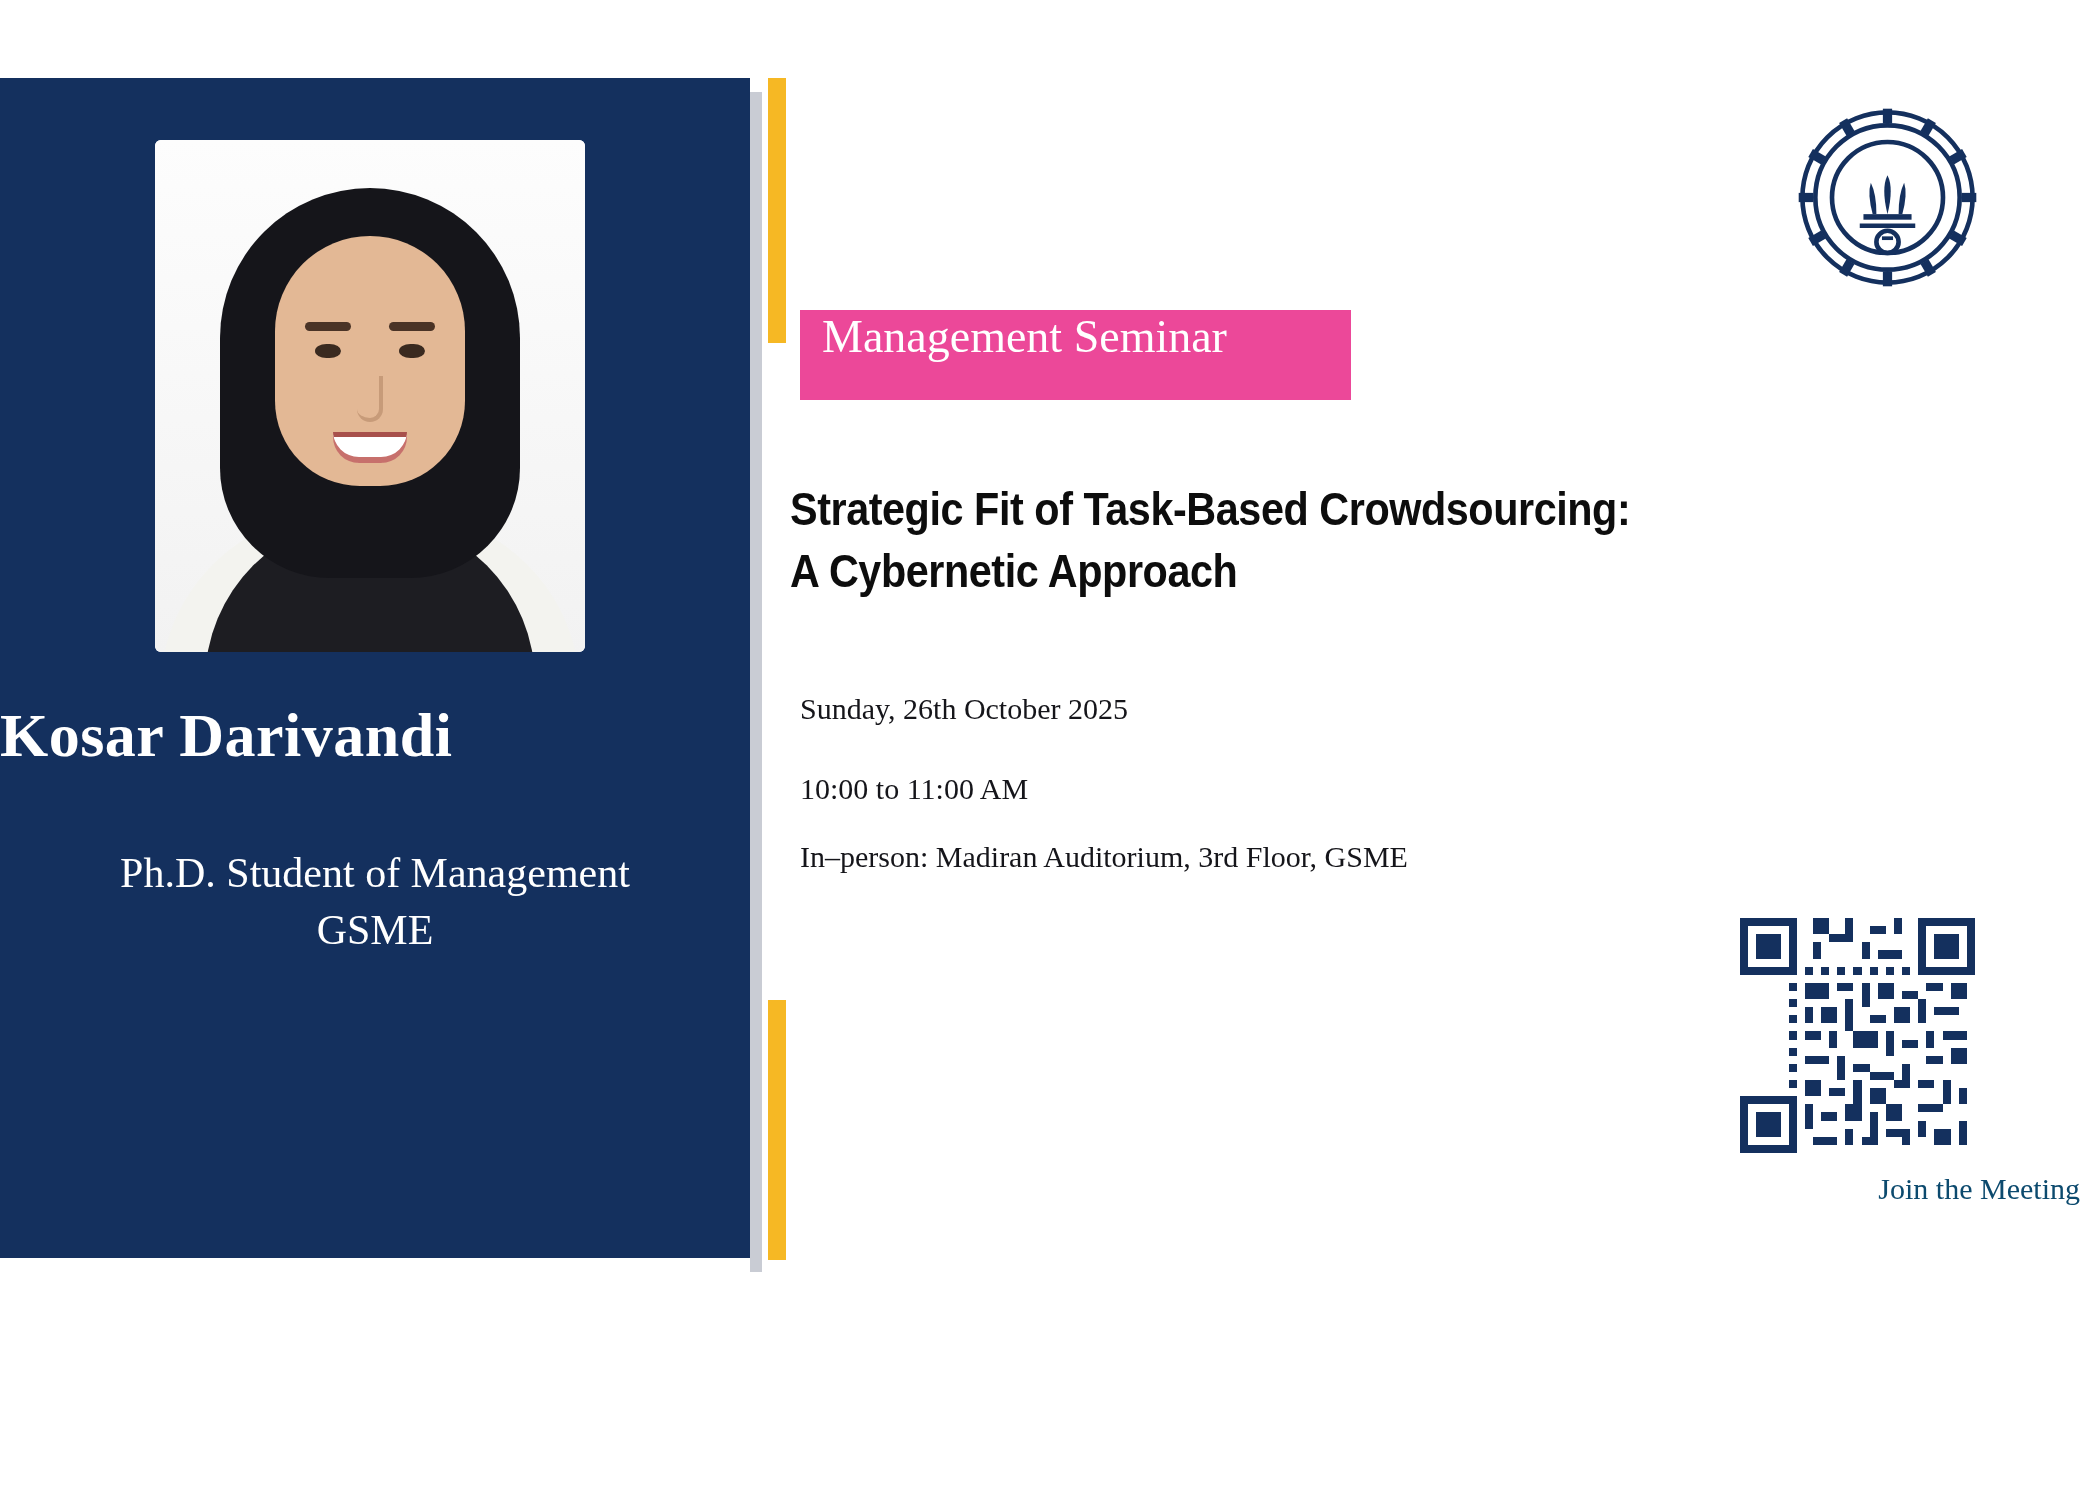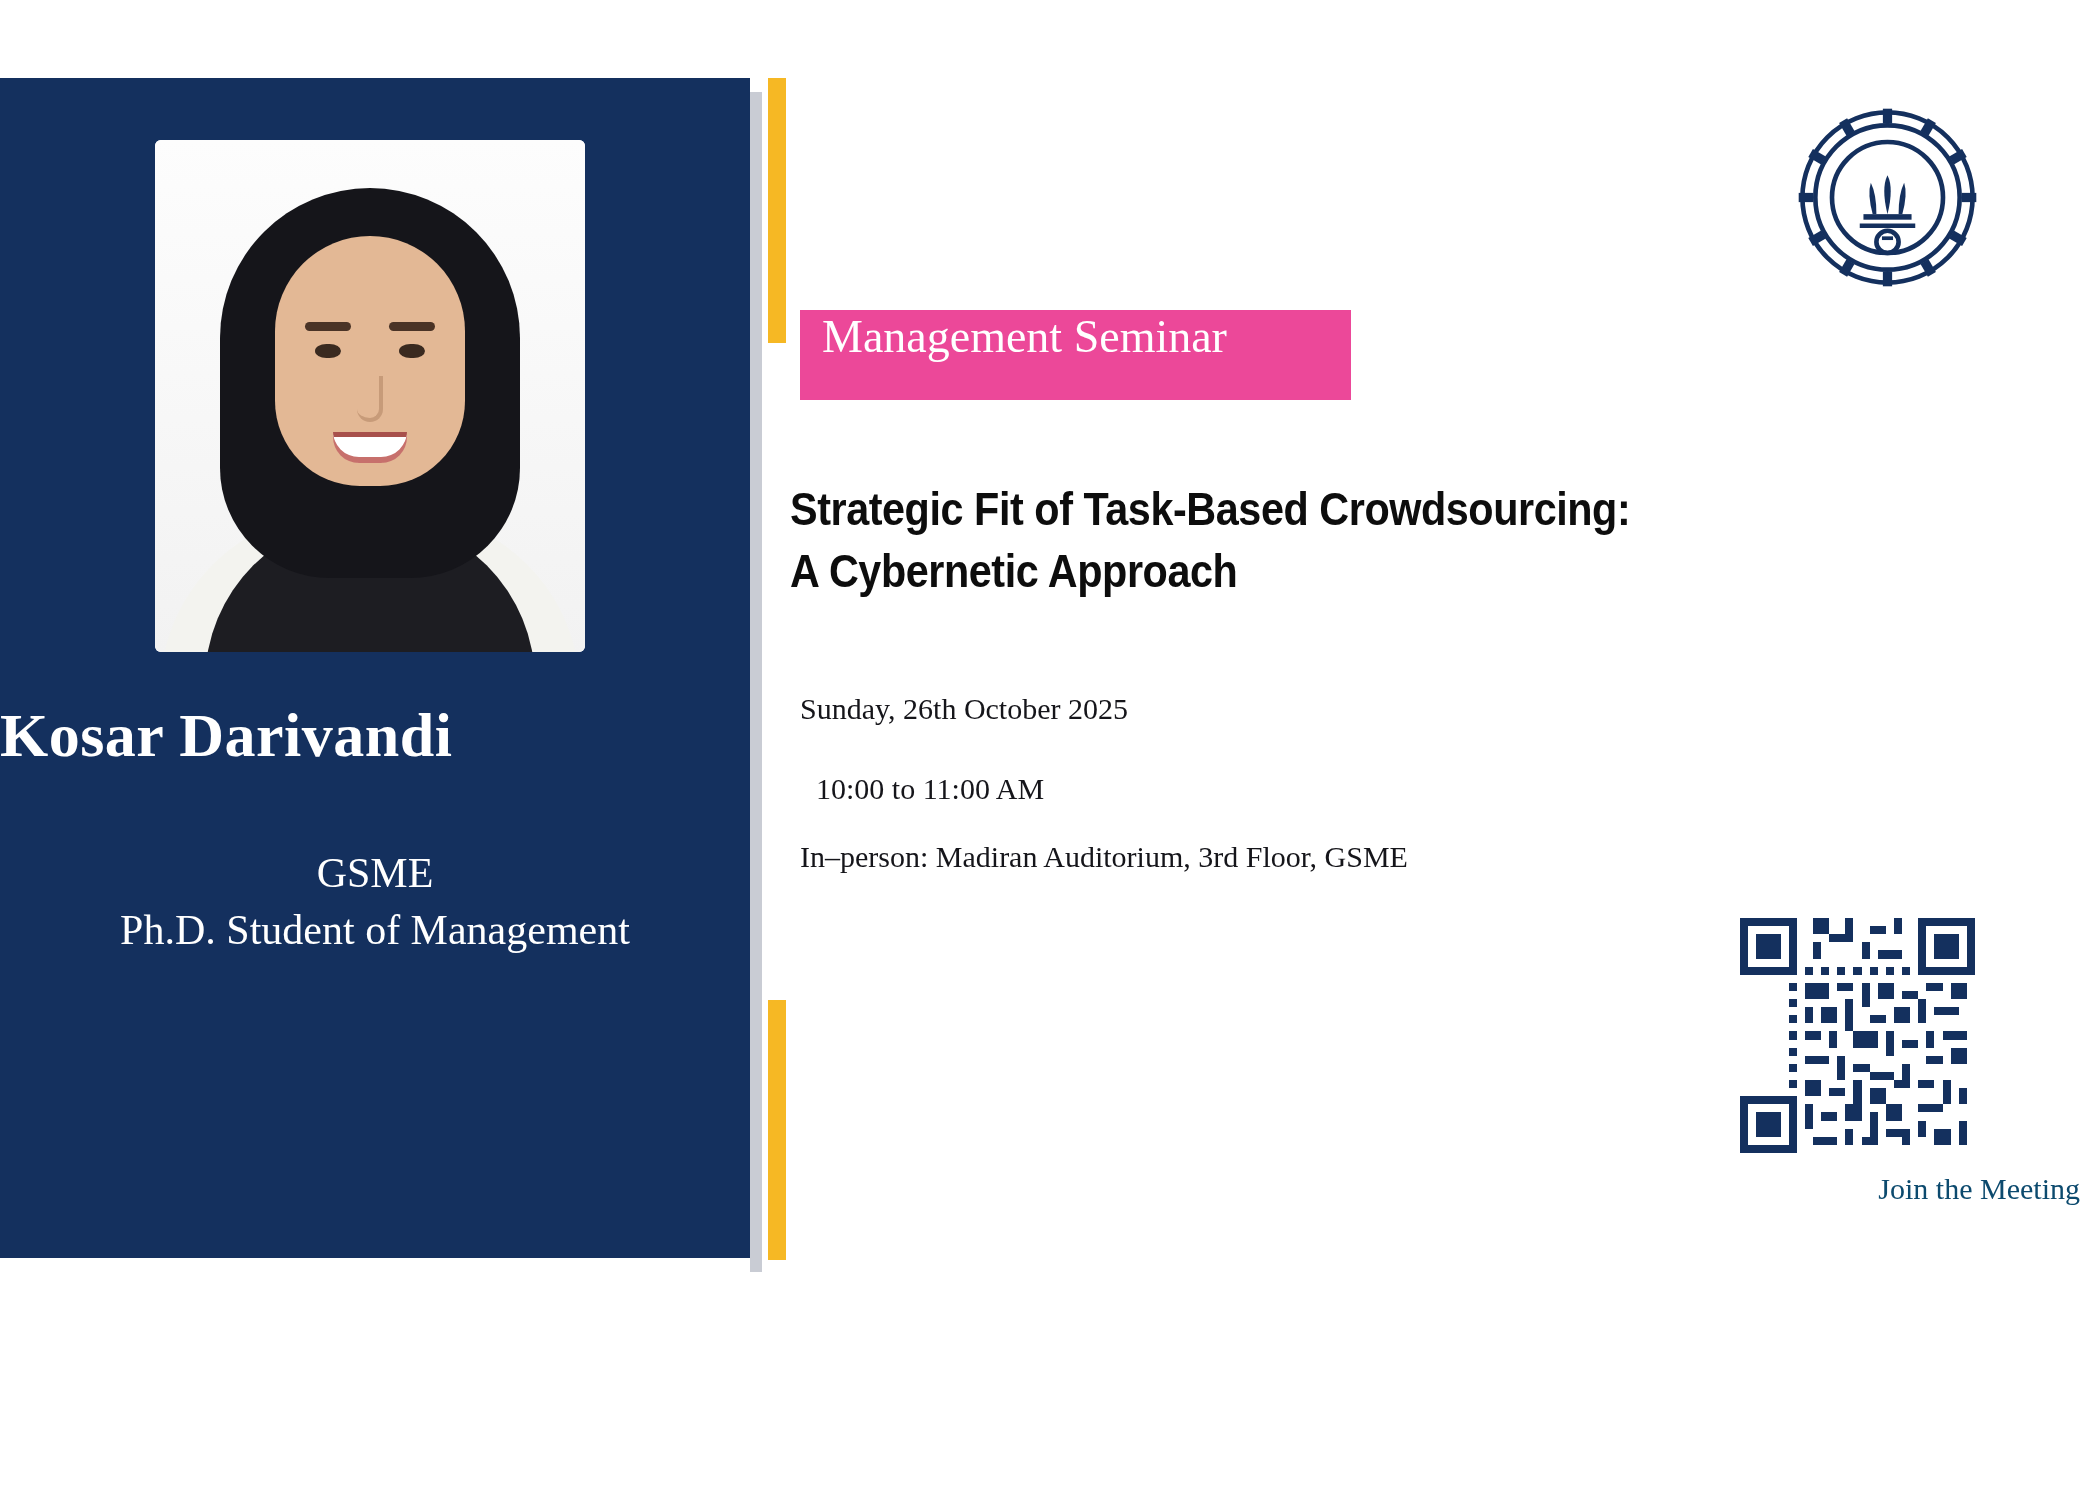--- a/index.html
+++ b/index.html
@@ -200,21 +200,21 @@
   }
 
   .meta {
     position: absolute;
     left: 800px;
     font-size: 30px;
     color: #15151a;
     white-space: nowrap;
   }
   .meta-date { top: 692px; }
-  .meta-time { top: 772px; margin-left: 16px; }
+  .meta-time { top: 772px; }
   .meta-place { top: 840px; }
 
   
   .logo {
     position: absolute;
     right: 120px;
     top: 105px;
     width: 185px;
     height: 185px;
   }
@@ -255,22 +255,22 @@
       <div class="p-eye l"></div>
       <div class="p-eye r"></div>
       <div class="p-nose"></div>
       <div class="p-mouth"></div>
     </div>
   </div>
 </div>
 
 <div class="speaker-name">Kosar Darivandi</div>
 <div class="speaker-role">
+  <div>Ph.D. Student of Management</div>
   <div>GSME</div>
-  <div>Ph.D. Student of Management</div>
 </div>
 
 <div class="accent-bar accent-top"></div>
 <div class="accent-bar accent-bottom"></div>
 
 <div class="seminar-chip">
   <span>Management Seminar</span>
 </div>
 
 <div class="talk-title">

